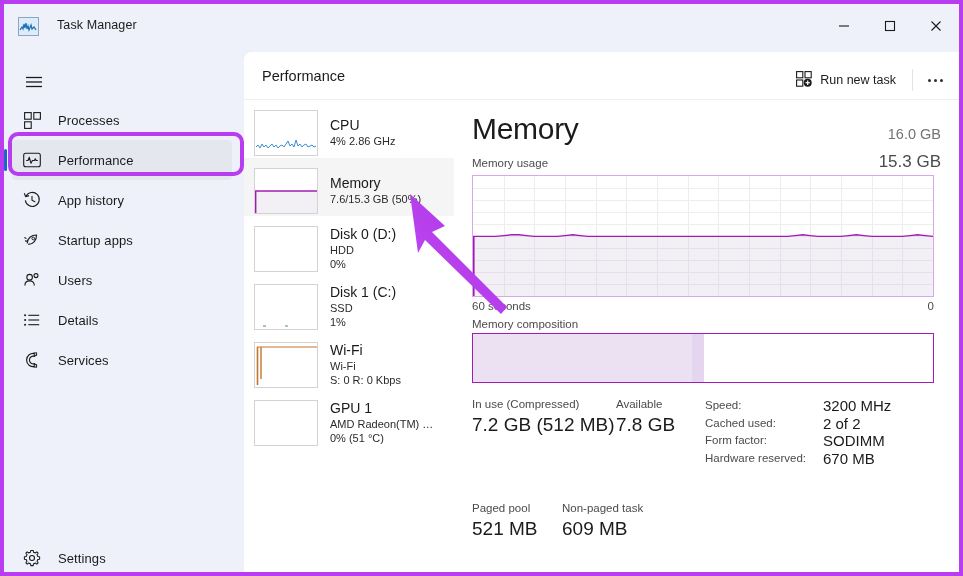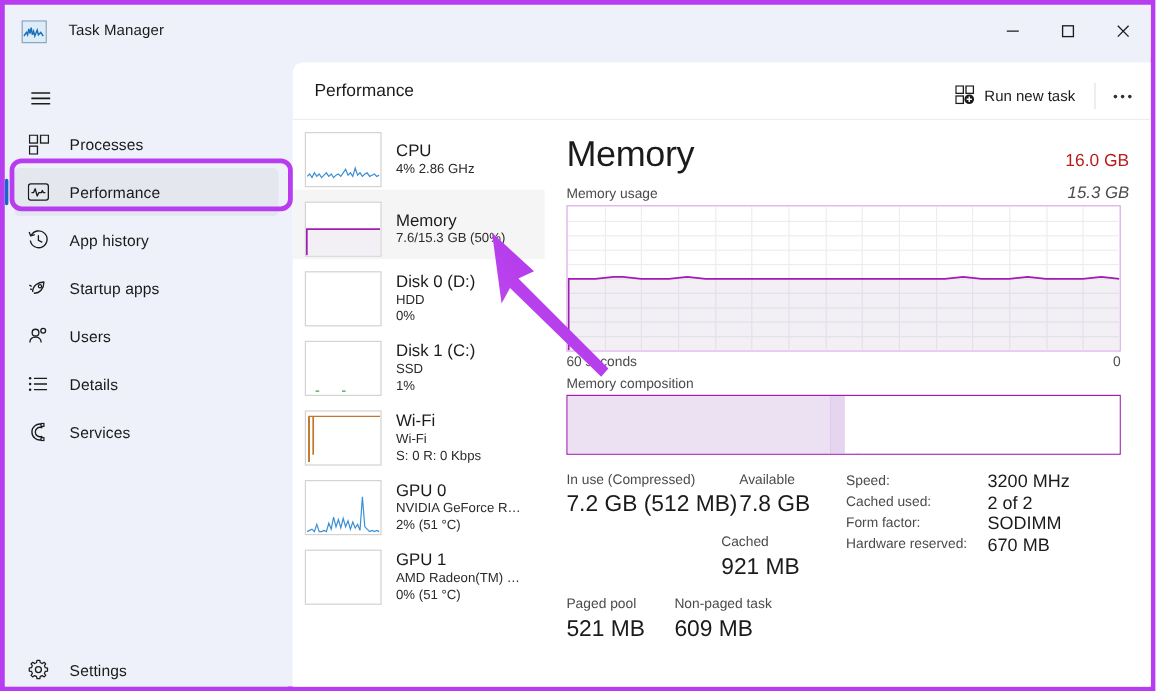--- a/index.html
+++ b/index.html
@@ -167,28 +167,28 @@
   .detail {
     position: absolute; left: 210px; top: 48px;
     width: 505px; height: 476px;
     background: #ffffff;
     padding: 12px 18px 0 18px;
   }
   .dt-head {
     display: flex; justify-content: space-between; align-items: baseline;
   }
   .dt-title { font-size: 30px; color: #1b1b1b; font-weight: 400; letter-spacing: -.3px; }
-  .dt-total { font-size: 14.5px; color: #b91c1c; }
+  .dt-total { font-size: 14.5px; color: #737373; }
 
   .gr-head {
     display: flex; justify-content: space-between; align-items: baseline;
     margin-top: 6px;
   }
   .gr-label { font-size: 11.5px; color: #4b4b4b; }
-  .gr-max { font-size: 14px; color: #4b4b4b; font-style: italic; }
+  .gr-max { font-size: 17px; color: #4b4b4b; }
 
   .graph {
     position: relative;
     width: 462px; height: 122px;
     margin-top: 3px;
     border: 1px solid #d9a8e8;
     background: #ffffff;
     overflow: hidden;
   }
   .graph .gridv, .graph .gridh { position: absolute; background: #ededed; }
@@ -468,32 +468,20 @@
             <line x1="6" y1="4" x2="6" y2="36" stroke="#c1762b" stroke-width="1.4"></line>
           </svg>
         </div>
         <div class="res-text">
           <div class="res-name">Wi-Fi</div>
           <div class="res-sub">Wi-Fi</div>
           <div class="res-sub">S: 0 R: 0 Kbps</div>
         </div>
       </div>
 
-      <div class="res-item">
-        <div class="res-thumb">
-          <svg width="62" height="44" viewBox="0 0 62 44">
-            <polyline points="1,42 3,41 5,40 7,42 9,36 11,42 13,42 15,41 17,42 19,35 21,40 23,30 25,38 27,32 29,39 31,31 33,38 35,33 37,40 39,34 41,39 43,36 45,41 47,13 49,38 51,40 53,42 55,41 57,42 59,41 61,42" fill="none" stroke="#3b8fd4" stroke-width="1"></polyline>
-          </svg>
-        </div>
-        <div class="res-text">
-          <div class="res-name">GPU 0</div>
-          <div class="res-sub">NVIDIA GeForce R…</div>
-          <div class="res-sub">2% (51 °C)</div>
-        </div>
-      </div>
 
       <div class="res-item">
         <div class="res-thumb">
           <svg width="62" height="44" viewBox="0 0 62 44"></svg>
         </div>
         <div class="res-text">
           <div class="res-name">GPU 1</div>
           <div class="res-sub">AMD Radeon(TM) …</div>
           <div class="res-sub">0% (51 °C)</div>
         </div>
@@ -580,24 +568,20 @@
 
       <div class="stats">
         <div class="stat-cell" style="left:0; top:0;">
           <div class="stat-k">In use (Compressed)</div>
           <div class="stat-v">7.2 GB (512 MB)</div>
         </div>
         <div class="stat-cell" style="left:144px; top:0;">
           <div class="stat-k">Available</div>
           <div class="stat-v">7.8 GB</div>
         </div>
-        <div class="stat-cell" style="left:129px; top:52px;">
-          <div class="stat-k">Cached</div>
-          <div class="stat-v">921 MB</div>
-        </div>
         <div class="stat-cell" style="left:0; top:104px;">
           <div class="stat-k">Paged pool</div>
           <div class="stat-v">521 MB</div>
         </div>
         <div class="stat-cell" style="left:90px; top:104px;">
           <div class="stat-k">Non-paged task</div>
           <div class="stat-v">609 MB</div>
         </div>
 
         <div class="sysinfo">

